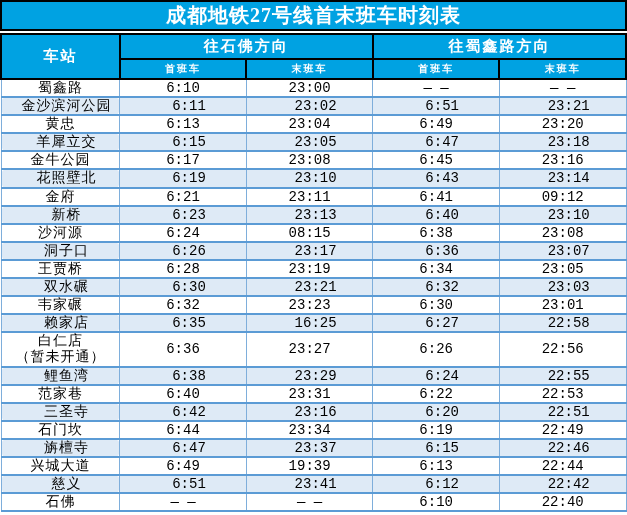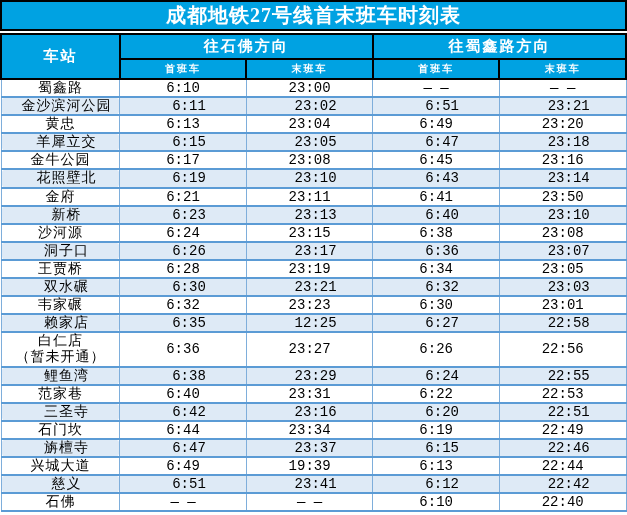--- a/index.html
+++ b/index.html
@@ -138,35 +138,35 @@
           <td>23:10</td>
           <td>6:43</td>
           <td>23:14</td>
         </tr>
 
         <tr>
           <td class="station-cell">金府</td>
           <td>6:21</td>
           <td>23:11</td>
           <td>6:41</td>
-          <td>23:50</td>
+          <td>09:12</td>
         </tr>
 
         <tr class="alt">
           <td class="station-cell">新桥</td>
           <td>6:23</td>
           <td>23:13</td>
           <td>6:40</td>
           <td>23:10</td>
         </tr>
 
         <tr>
           <td class="station-cell">沙河源</td>
           <td>6:24</td>
-          <td>23:15</td>
+          <td>08:15</td>
           <td>6:38</td>
           <td>23:08</td>
         </tr>
 
         <tr class="alt">
           <td class="station-cell">洞子口</td>
           <td>6:26</td>
           <td>23:17</td>
           <td>6:36</td>
           <td>23:07</td>
@@ -192,21 +192,21 @@
           <td class="station-cell">韦家碾</td>
           <td>6:32</td>
           <td>23:23</td>
           <td>6:30</td>
           <td>23:01</td>
         </tr>
 
         <tr class="alt">
           <td class="station-cell">赖家店</td>
           <td>6:35</td>
-          <td>12:25</td>
+          <td>16:25</td>
           <td>6:27</td>
           <td>22:58</td>
         </tr>
 
         <tr>
           <td class="station-cell">白仁店
 （暂未开通）</td>
           <td>6:36</td>
           <td>23:27</td>
           <td>6:26</td>

